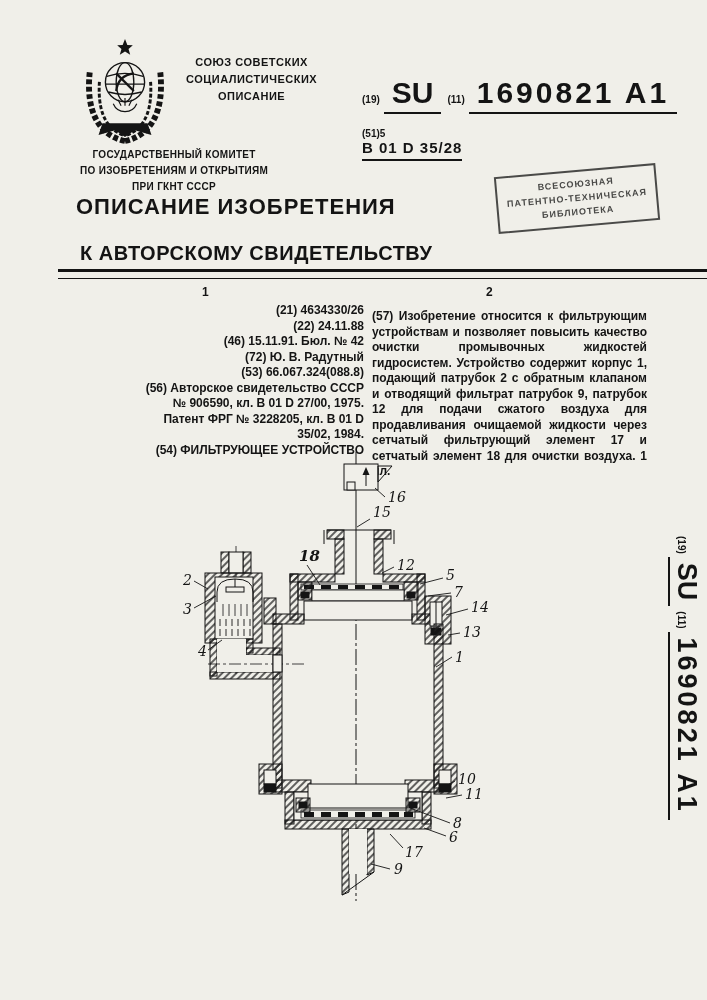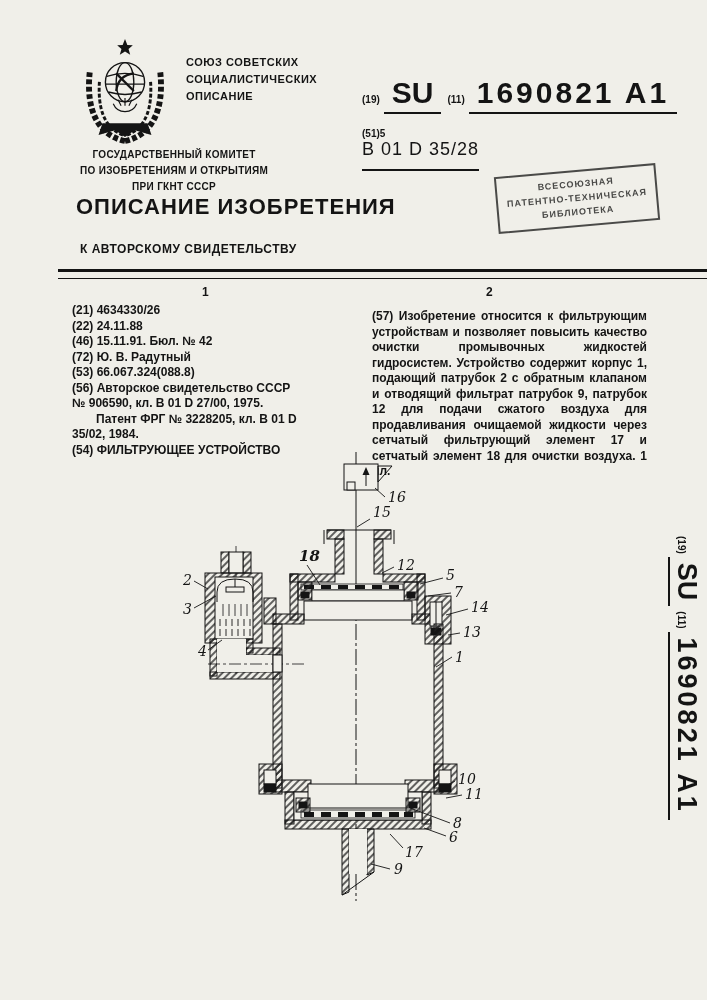--- a/index.html
+++ b/index.html
@@ -3,42 +3,42 @@
 <meta charset="utf-8">
 <style>
   html,body{margin:0;padding:0;background:#c8c7c2;}
   .page{
     position:relative; width:707px; height:1000px; margin:0 auto;
     background:#f0efe9; color:#141414; overflow:hidden;
     font-family:"Liberation Sans", sans-serif;
   }
   .abs{position:absolute;}
   
-  .union{left:186px; top:54px; font-size:11px; font-weight:700; line-height:17px; letter-spacing:.5px;}
+  .union{left:186px; top:54px; font-size:11px; font-weight:700; line-height:17px; letter-spacing:.5px;text-align:center;}
   .committee{left:80px; top:147px; font-size:10px; font-weight:700; line-height:16px; letter-spacing:.3px;text-align:center;}
   .pubhead{left:362px; top:76px; display:flex; align-items:baseline; white-space:nowrap;}
   .pubhead .sm{font-size:10px; font-weight:700; margin-right:4px;}
   .pubhead .big{font-size:30px; font-weight:700; border-bottom:2px solid #141414; padding:0 8px 2px 8px;}
   .pubhead .num{letter-spacing:3px;}
   .ipc{left:362px; top:128px; width:283px; display:flex; align-items:baseline;flex-direction:column;}
   .ipc .lbl{font-size:10px; font-weight:700; margin-right:10px;}
-  .ipc .code{font-size:18px; font-weight:400; letter-spacing:1px; flex:1; border-bottom:2px solid #141414; padding-bottom:9px;}
+  .ipc .code{font-size:15px; font-weight:700; letter-spacing:1px; flex:1; border-bottom:2px solid #141414; padding-bottom:3px;}
   .stamp{
     left:496px; top:170px; width:150px; padding:5px 4px 6px 4px;
     border:2px solid #4a4a48; transform:rotate(-5deg);
     text-align:center; font-size:9px; font-weight:700; line-height:14px;
     color:#4a4a48; letter-spacing:1px;
   }
   .title{left:76px; top:194px; font-size:22px; font-weight:700; letter-spacing:1px; white-space:nowrap;}
-  .subtitle{left:80px; top:242px; font-size:12px; font-weight:700; letter-spacing:.5px;}
+  .subtitle{left:80px; top:242px; font-size:20px; font-weight:700; letter-spacing:.5px;}
   .rule{left:58px; top:269px; width:649px; height:6px; border-top:3px solid #141414; border-bottom:1px solid #141414;}
   .colmark{top:285px; font-size:12px; font-weight:700;}
   .cm1{left:202px;} .cm2{left:486px;}
   .col{top:303px; width:292px; font-size:12px; font-weight:700; line-height:15.5px;}
-  .colL{left:72px;}
+  .colL{left:72px;text-align:right;}
   .colR{left:366px; width:287px; text-align:justify;}
   .colR p{margin:6px;}
   .bib-line{white-space:nowrap;}
   .indent{padding-left:24px;}
   .bib-title{margin-top:0px; white-space:nowrap;}
   
   .fig{left:158px; top:446px;}
   .co{font-family:"DejaVu Serif", serif; font-style:italic; font-size:14px; fill:#141414;}
   .co18{font-size:15px; font-weight:700;}
   

